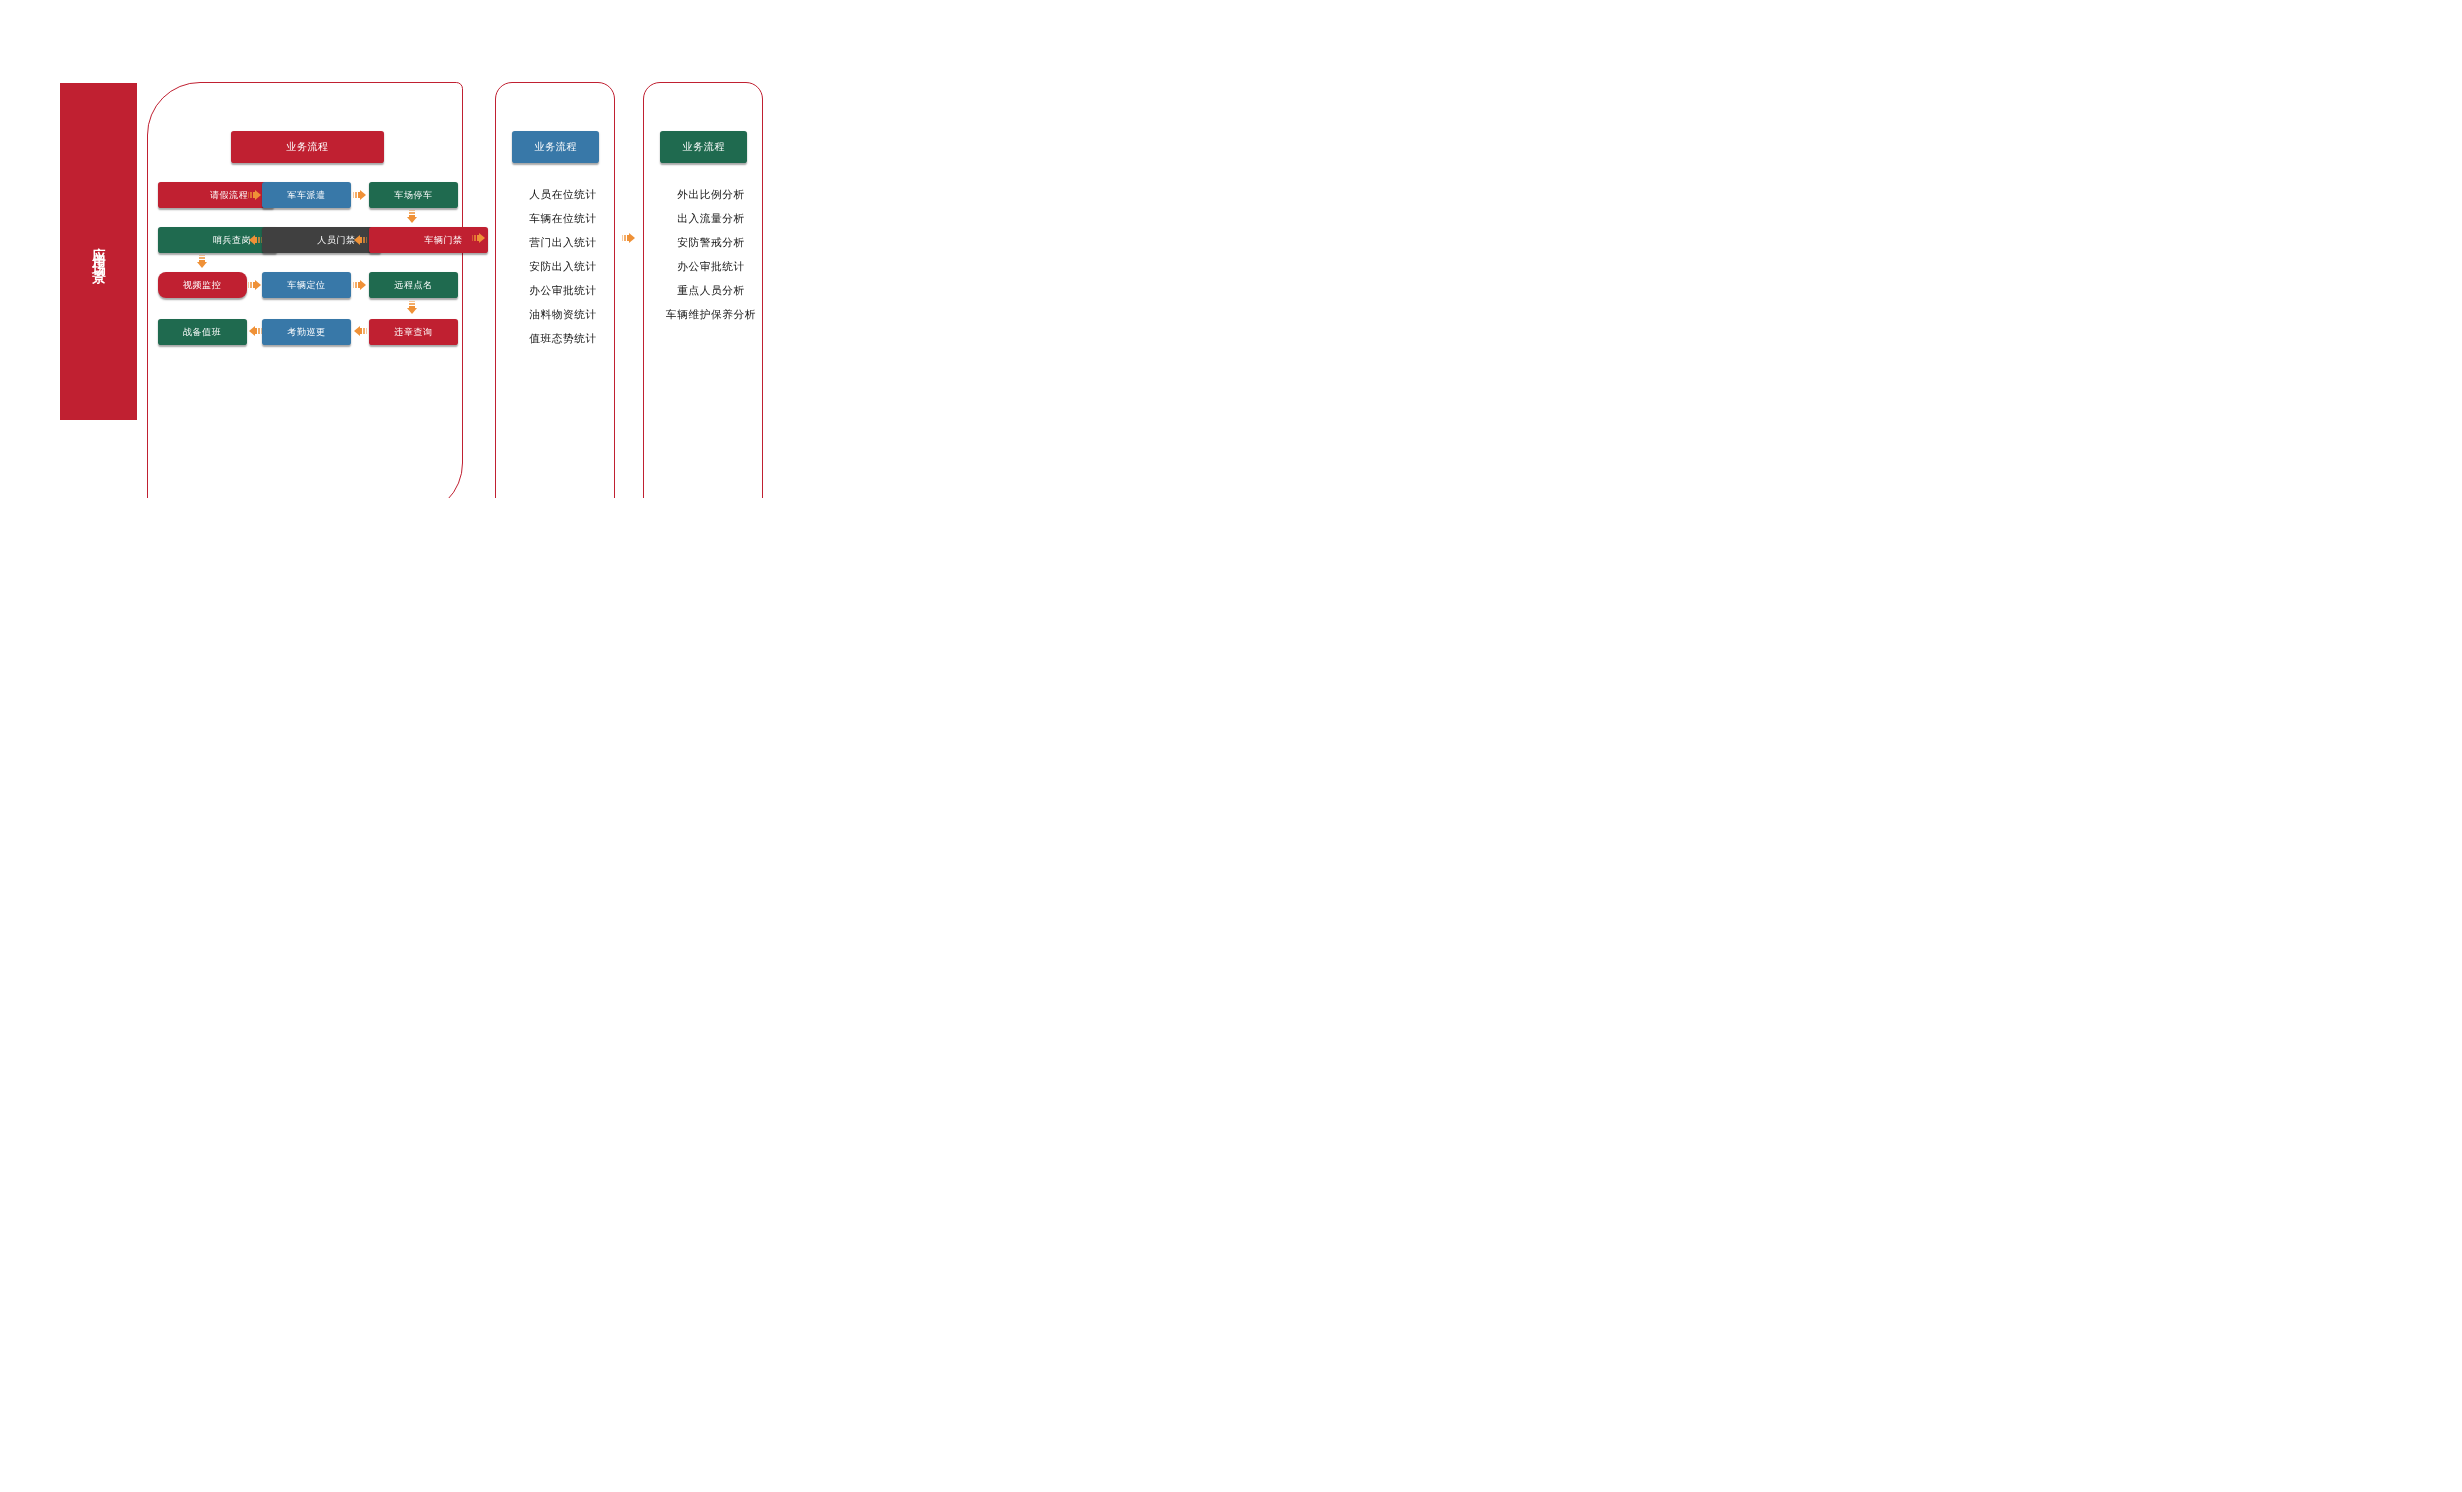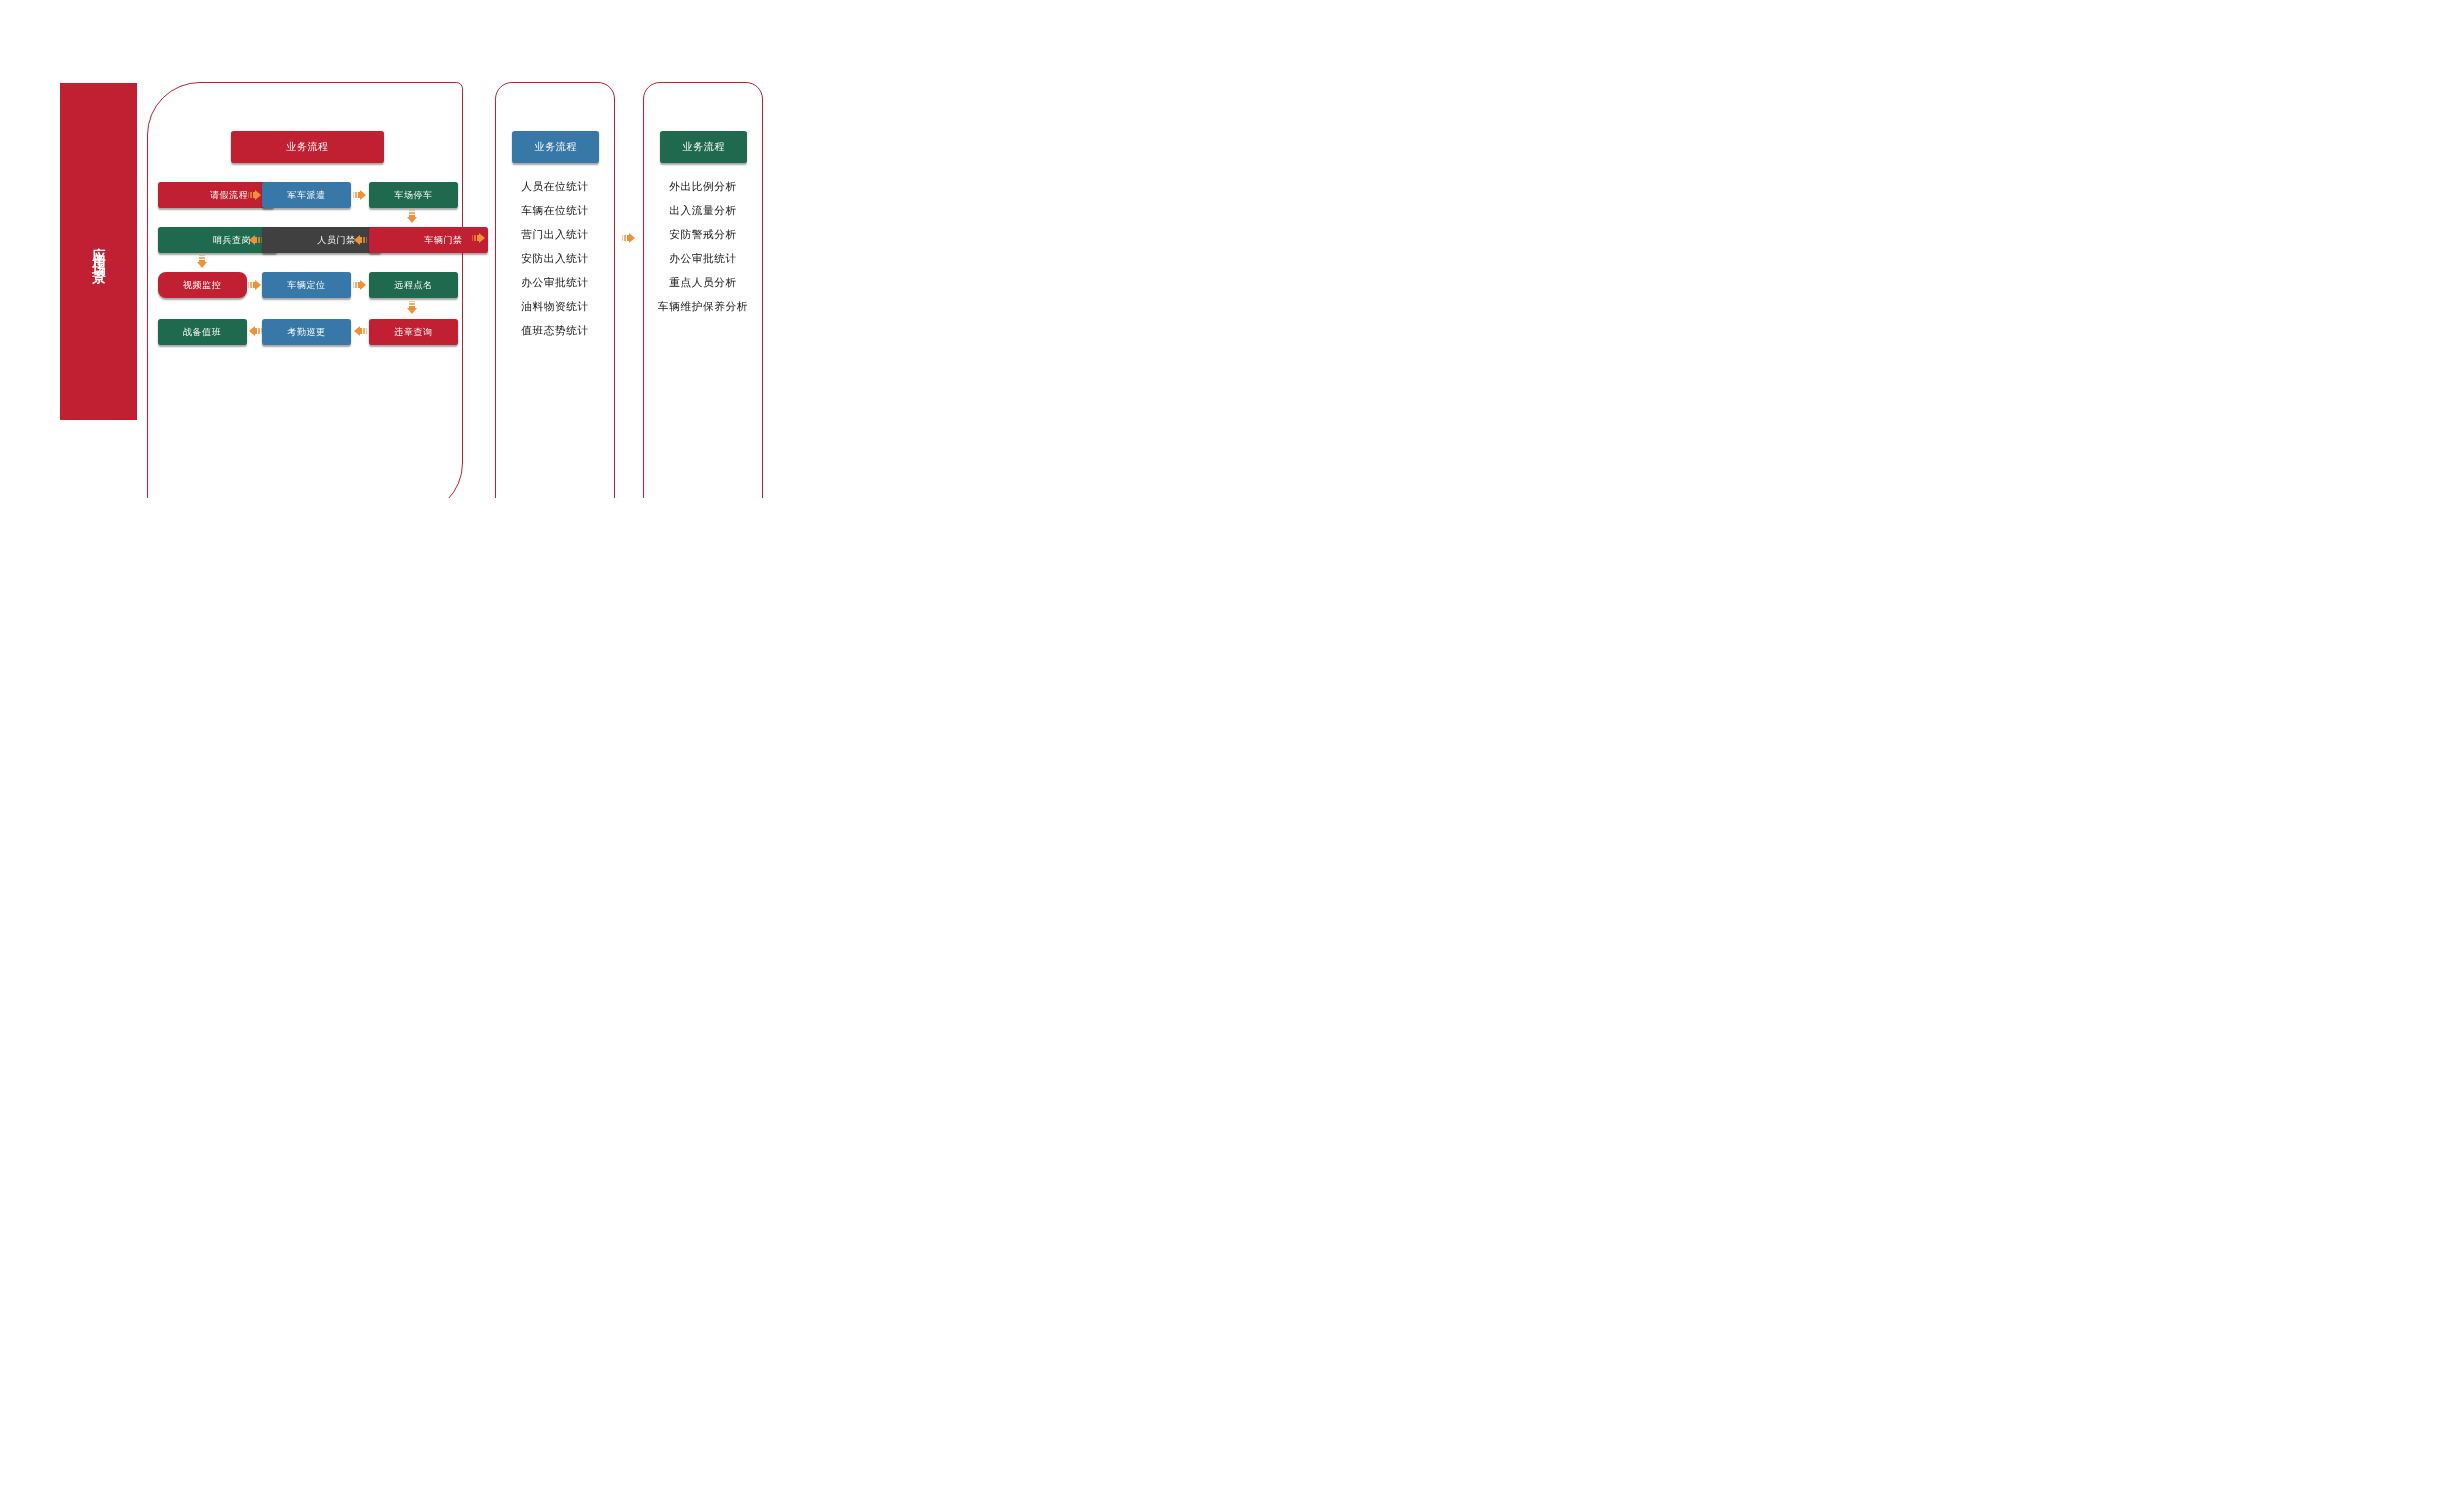--- a/index.html
+++ b/index.html
@@ -51,21 +51,21 @@
   .sarr .b2{width:1.7px;height:6.2px;background:var(--orange,#EF9137);opacity:.75;margin-right:1.1px;}
   .sarr .b3{width:1.7px;height:6.2px;background:var(--orange,#EF9137);margin-right:0.6px;}
   .sarr .hd{width:0;height:0;border-left:6.7px solid var(--orange,#EF9137);
             border-top:5px solid transparent;border-bottom:5px solid transparent;}
   .sarr.left{transform:rotate(180deg);}
   .sarr.down{transform:rotate(90deg);}
   
   .plist{
     position:absolute;left:0;top:92px;width:100%;
     display:flex;flex-direction:column;align-items:center;
-    list-style:none;margin:0;padding:0;
+    list-style:none;margin:8px;padding:0;
   }
   .plist li{
     height:24px;display:flex;align-items:center;justify-content:center;
     font-size:10.7px;color:#141414;letter-spacing:0.6px;white-space:nowrap;
   }
 </style>
 </head>
 <body>
 
 <div class="canvas">

